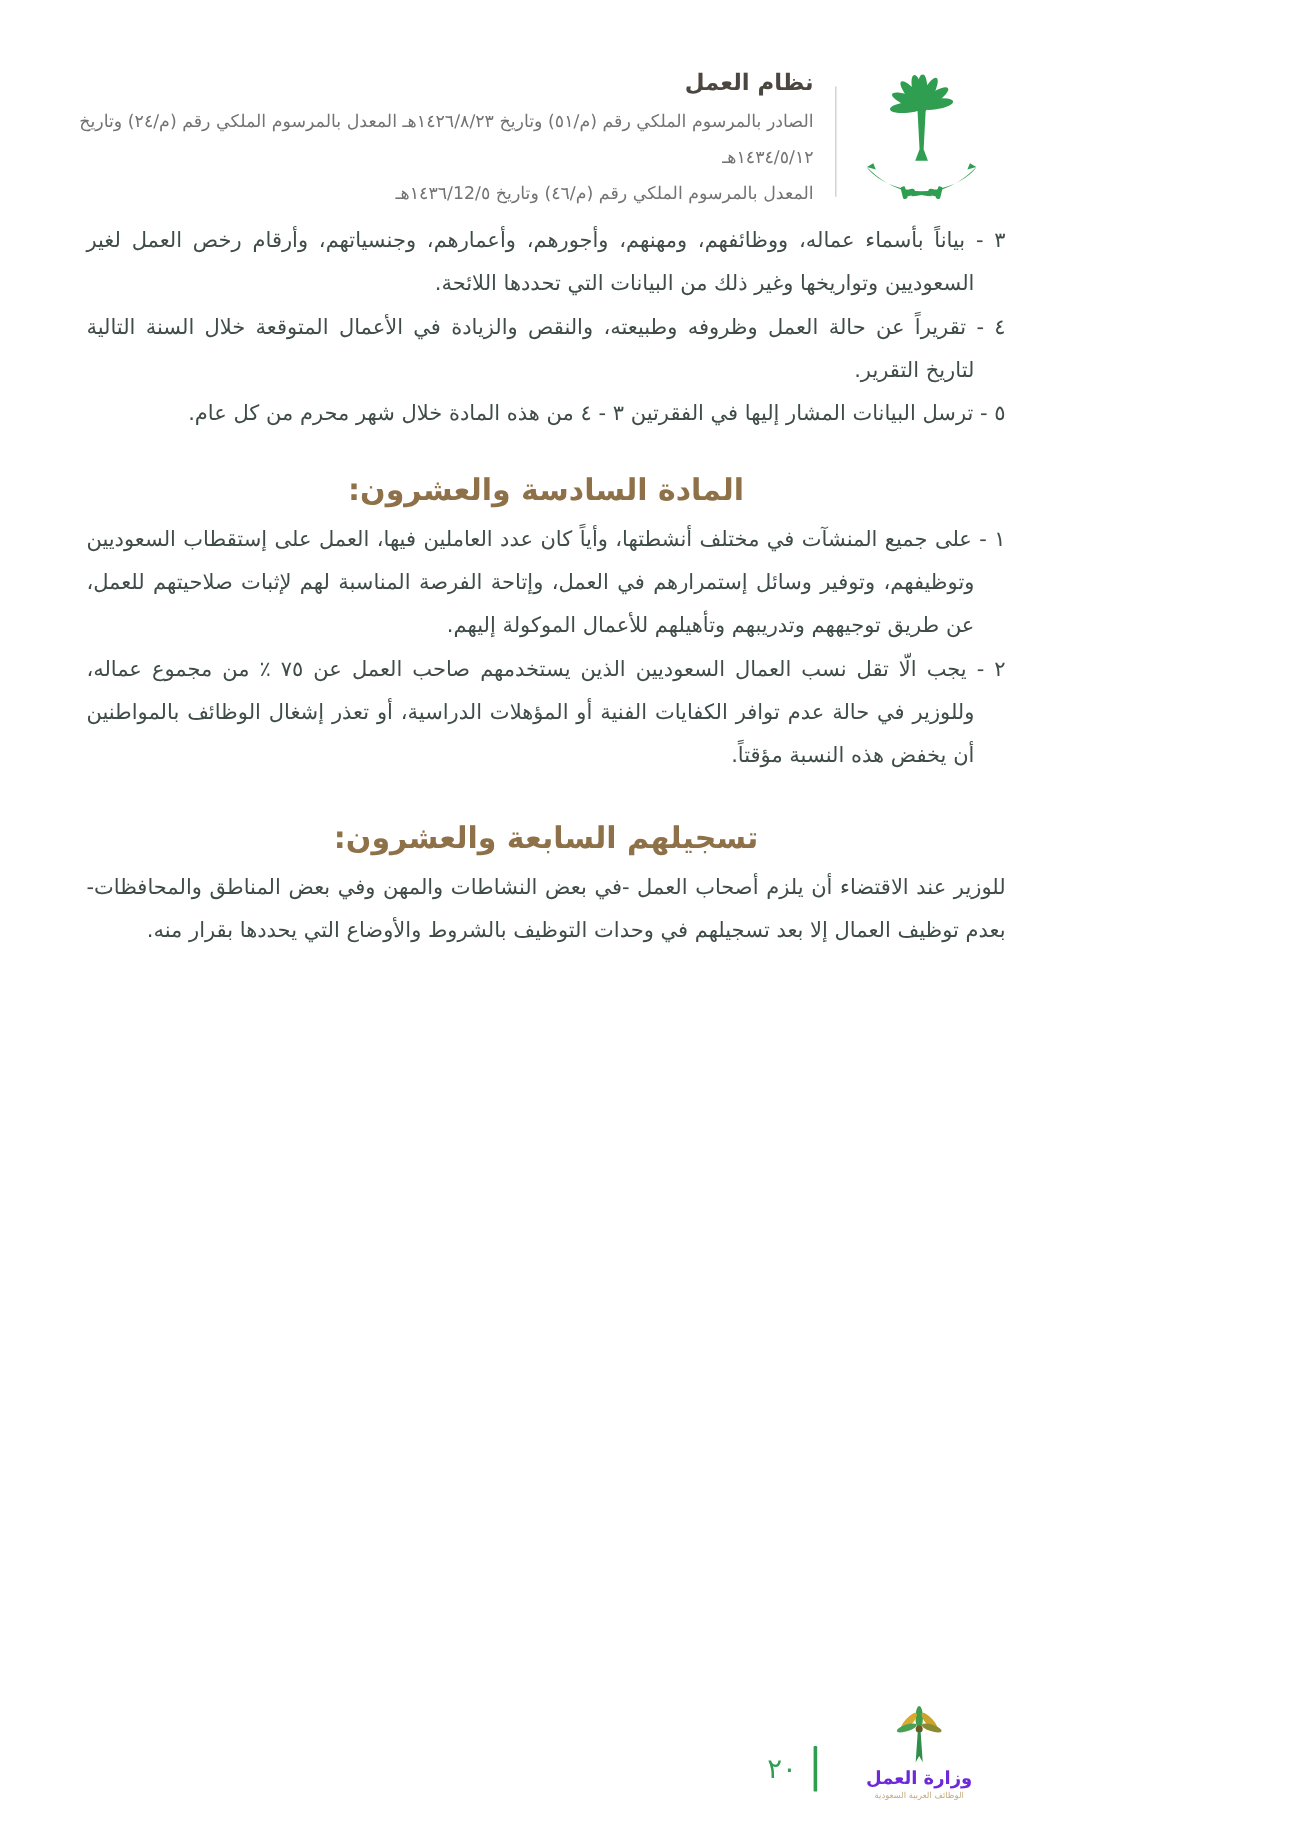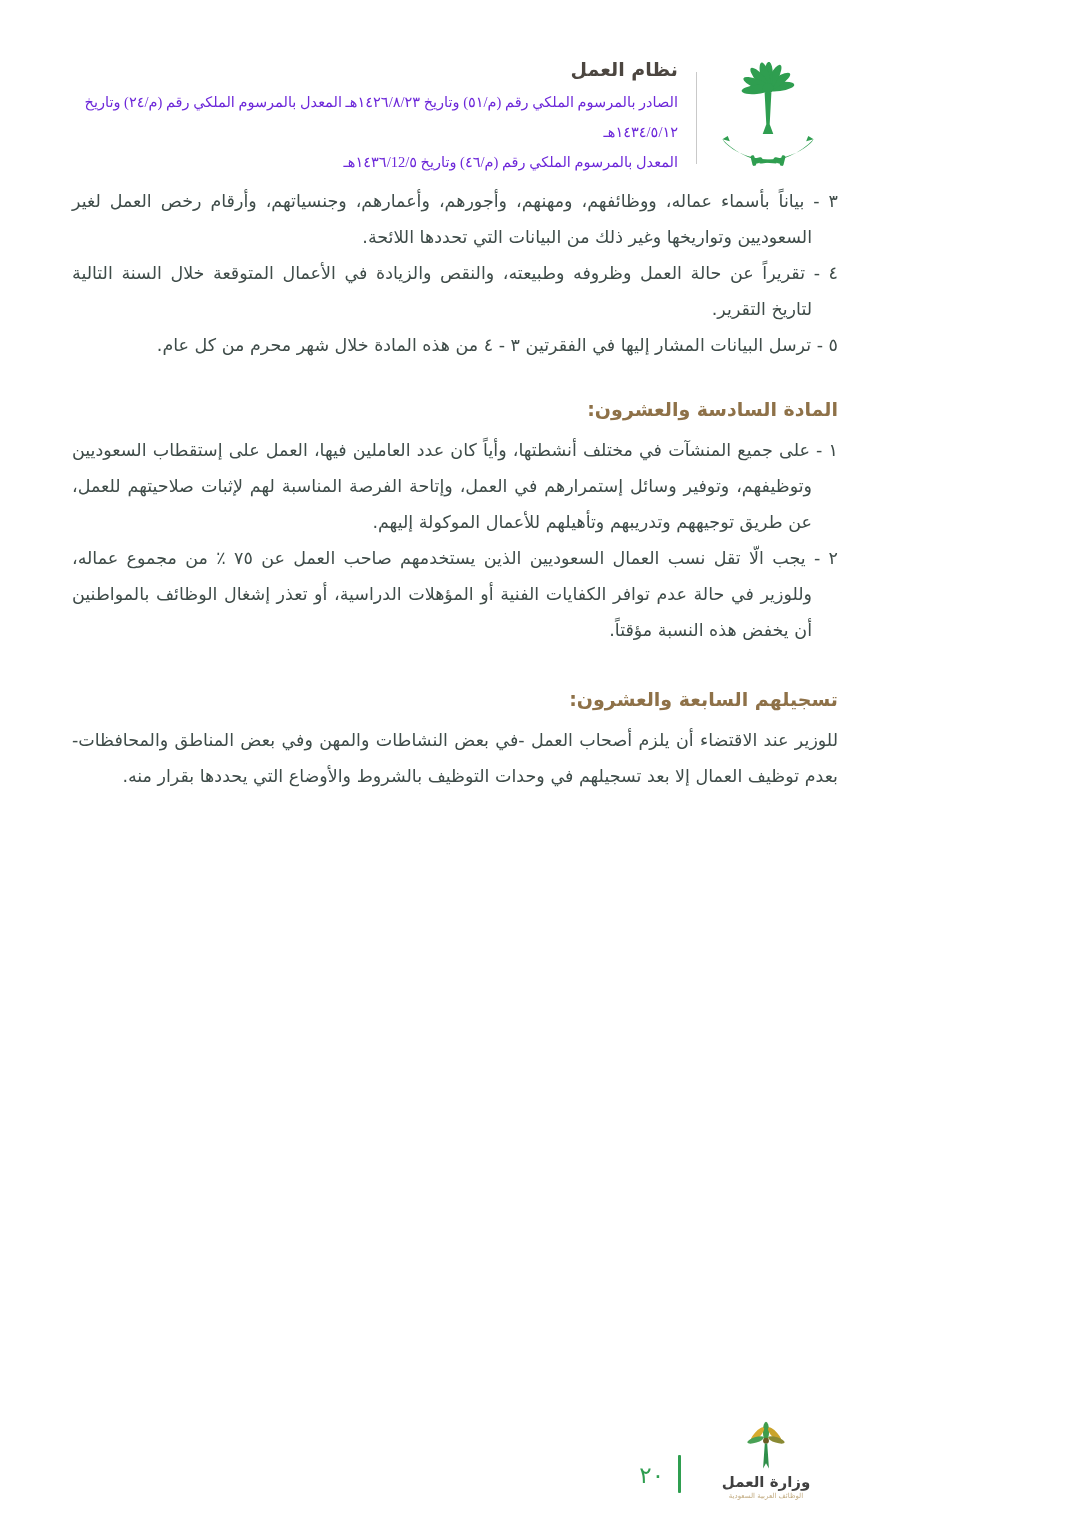--- a/index.html
+++ b/index.html
@@ -14,50 +14,50 @@
   .header{
     position:absolute;top:58px;left:45px;right:47px;
     display:flex;flex-direction:row;justify-content:flex-end;align-items:center;
   }
   .header-text{direction:rtl;text-align:right;max-width:810px;}
   .doc-title{
     font-size:19px;font-weight:bold;color:#4c4640;
     margin:0 0 7px 0;letter-spacing:0;
   }
   .doc-subtitle{
-    font-size:14.5px;color:#6d28d9;line-height:30px;margin:0;font-family:Liberation Serif, serif;
+    font-size:14.5px;color:#737373;line-height:30px;margin:0;
   }
   .header-divider{
     width:1px;height:92px;background:#c9c9c9;
     margin:0 18px;flex:0 0 auto;
   }
   .emblem{width:106px;height:112px;flex:0 0 auto;}
   
   .body-block{
     position:absolute;top:183px;right:30px;left:72px;
     direction:rtl;text-align:justify;
     font-size:17.5px;line-height:36px;color:#3f4c49;
   }
   .list-item{
     padding-right:26px;text-indent:-26px;margin:0;
   }
   .section-heading{
-    font-size:19px;font-weight:bold;color:#8e7148;
-    margin:28px 0 5px 0;text-indent:0;text-align:right;
+    font-size:25px;font-weight:bold;color:#8e7148;
+    margin:28px 0 5px 0;text-indent:0;text-align:center;
   }
   .section-heading.second{margin-top:33px;}
   .plain-paragraph{margin:0;}
   
   .footer-logo{
     position:absolute;top:1420px;right:40px;width:124px;
     text-align:center;direction:rtl;
   }
   .footer-palm{width:56px;height:52px;display:block;margin:0 auto;}
   .ministry-name{
-    font-size:15px;font-weight:bold;color:#404040;margin:1px 0 0 0;line-height:18px;
+    font-size:15px;font-weight:bold;color:#6d28d9;margin:1px 0 0 0;line-height:18px;
   }
   .ministry-sub{
     font-size:7px;color:#c2ab80;margin:1px 0 0 0;line-height:9px;letter-spacing:.5px;
   }
   .page-number-group{
     position:absolute;top:1455px;right:187px;
     display:flex;flex-direction:row;align-items:flex-start;direction:ltr;
   }
   .page-number{
     font-size:23px;color:#2f9e50;line-height:40px;margin-right:14px;

